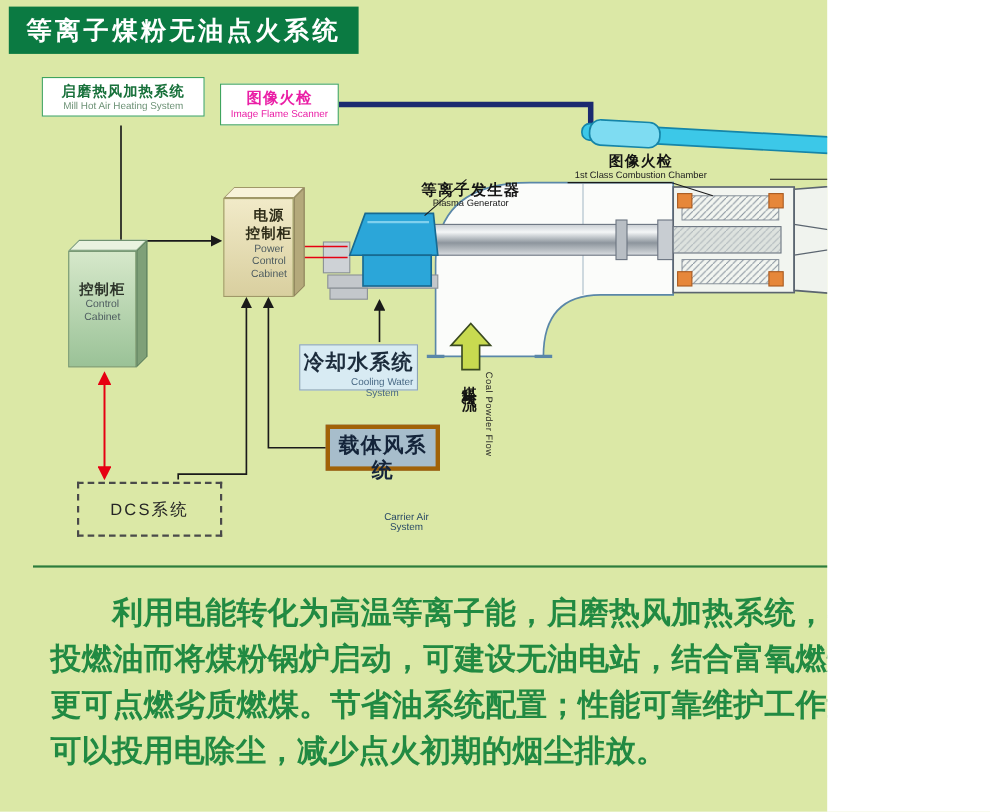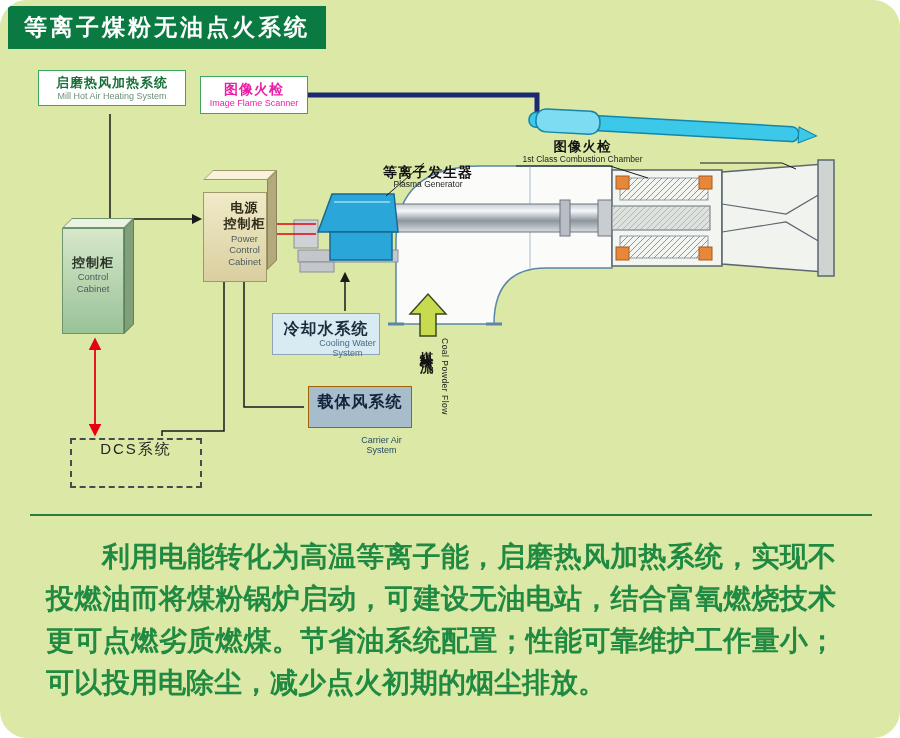--- a/index.html
+++ b/index.html
@@ -1,61 +1,61 @@
 <!DOCTYPE html>
 <html><head>
 <meta charset="utf-8">
 <style>
   html,body{margin:0;padding:0;}
   body{font-family:"Liberation Sans", sans-serif;}
-  #canvas{position:relative;width:900px;height:738px;background:#dbe8a6;overflow:hidden;border-radius:27px;}
+  #canvas{position:relative;width:752px;height:738px;background:#dbe8a6;overflow:hidden;}
 
   #diagram-svg{position:absolute;left:0;top:0;width:900px;height:738px;}
 
   .title-bar{position:absolute;left:8px;top:6px;background:#0b7a42;color:#ffffff;
     font-size:23px;font-weight:bold;letter-spacing:3px;padding:6px 16px;}
 
   .flow-box{position:absolute;background:#ffffff;border:1px solid #3fa45e;text-align:center;
     padding:4px 2px;box-sizing:border-box;}
   .flow-box .cn{font-size:13px;font-weight:bold;color:#17703a;letter-spacing:1px;line-height:1.2;}
   .flow-box .en{font-size:9px;color:#6d9276;margin-top:1px;line-height:1.1;}
   .flow-box.magenta .cn{color:#ea1fa6;font-size:14px;}
   .flow-box.magenta .en{color:#ea1fa6;}
 
   .flat-box{position:absolute;text-align:center;box-sizing:border-box;padding-top:5px;}
-  .flat-box .cn{font-size:16px;font-weight:bold;letter-spacing:1px;line-height:1.2;}
+  .flat-box .cn{font-size:19px;font-weight:bold;letter-spacing:1px;line-height:1.2;}
   .flat-box .en{font-size:9px;margin-top:1px;line-height:1.1;padding-left:43px;}
   #cooling-box{left:272px;top:313px;width:108px;height:42px;background:#d8ebf3;border:1px solid #8fa5b5;}
   #cooling-box .cn{color:#1c2c3c;} #cooling-box .en{color:#4a6a85;}
-  #carrier-box{left:308px;top:386px;width:104px;height:42px;background:#a7bdcb;border:1px solid #a16207;}
+  #carrier-box{left:296px;top:386px;width:104px;height:42px;background:#a7bdcb;border:4px solid #a16207;}
   #carrier-box .cn{color:#14243a;} #carrier-box .en{color:#2a4a66;margin-top:25px;}
 
   .dashed-box{position:absolute;left:70px;top:438px;width:128px;height:46px;border:2px dashed #4a4a4a;
-    display:flex;justify-content:center;font-size:15px;color:#262626;letter-spacing:2px;}
+    display:flex;align-items:center;justify-content:center;font-size:15px;color:#262626;letter-spacing:2px;}
 
   
   .box3d{position:absolute;}
   .box3d .face-top{position:absolute;height:10px;transform:skewX(-45deg);transform-origin:0 100%;
     border:1px solid;box-sizing:border-box;}
   .box3d .face-side{position:absolute;width:10px;transform:skewY(-45deg);transform-origin:0 0;
     border:1px solid;box-sizing:border-box;}
   .box3d .face-front{position:absolute;border:1px solid;box-sizing:border-box;text-align:center;}
   .box3d .cn{font-size:13px;font-weight:bold;color:#2c342a;line-height:1.25;letter-spacing:1px;}
   .box3d .en{font-size:9.5px;color:#4e5c60;line-height:1.25;}
 
   #control-cabinet{left:62px;top:218px;width:74px;height:118px;}
   #control-cabinet .face-top{left:0;top:0;width:62px;background:#e9f3e0;border-color:#6f9270;}
   #control-cabinet .face-side{left:62px;top:10px;height:106px;background:#7fa078;border-color:#5c7f5d;}
   #control-cabinet .face-front{left:0;top:10px;width:62px;height:106px;
     background:linear-gradient(180deg,#d6e8ca,#9ac297);border-color:#6f9270;padding-top:26px;}
 
   #power-cabinet{left:203px;top:170px;width:76px;height:102px;}
   #power-cabinet .face-top{left:0;top:0;width:64px;background:#f8f3da;border-color:#a09868;}
   #power-cabinet .face-side{left:64px;top:10px;height:90px;background:#b4a97b;border-color:#8d835c;}
-  #power-cabinet .face-front{left:0;top:22px;width:64px;height:90px;
+  #power-cabinet .face-front{left:0;top:10px;width:64px;height:90px;
     background:linear-gradient(180deg,#f1eac8,#d9cf9f);border-color:#a09868;padding-top:7px;padding-left:19px;}
   #power-cabinet .cn{color:#2e2c18;}
 
   .part-label{position:absolute;text-align:center;}
   .part-label .cn{font-size:13.5px;font-weight:bold;color:#141414;letter-spacing:1px;line-height:1.15;}
   .part-label .en{font-size:8.5px;color:#222222;line-height:1.1;}
   #plasma-label{left:368px;top:136px;width:120px;} #plasma-label .cn{font-size:14px;margin-top:28px;}
   #chamber1-label{left:500px;top:139px;width:165px;}
   #chamber2-label{left:664px;top:137px;width:175px;}
 

